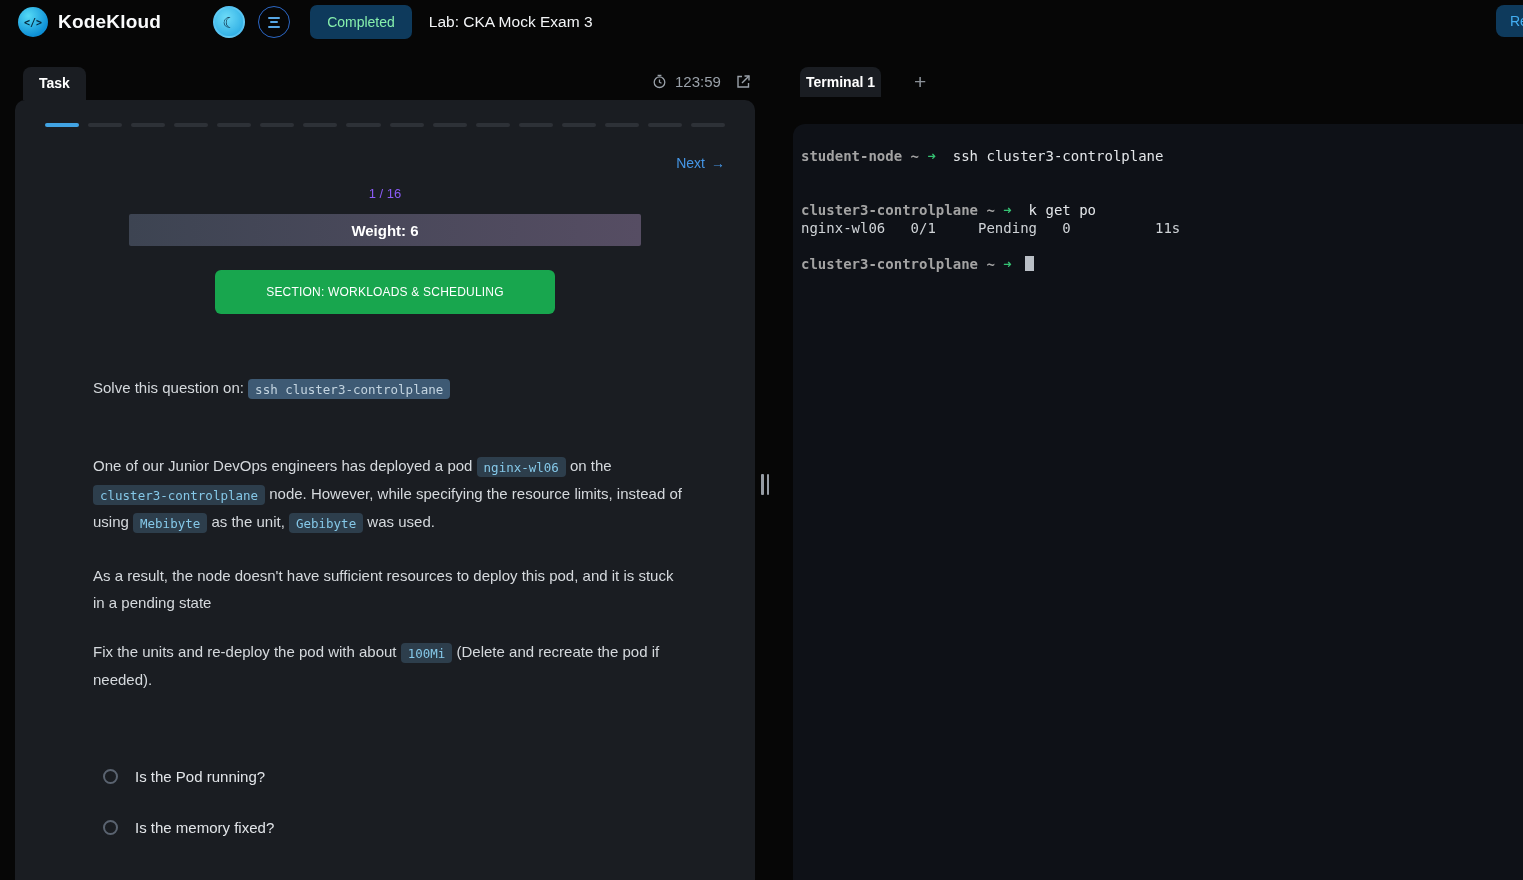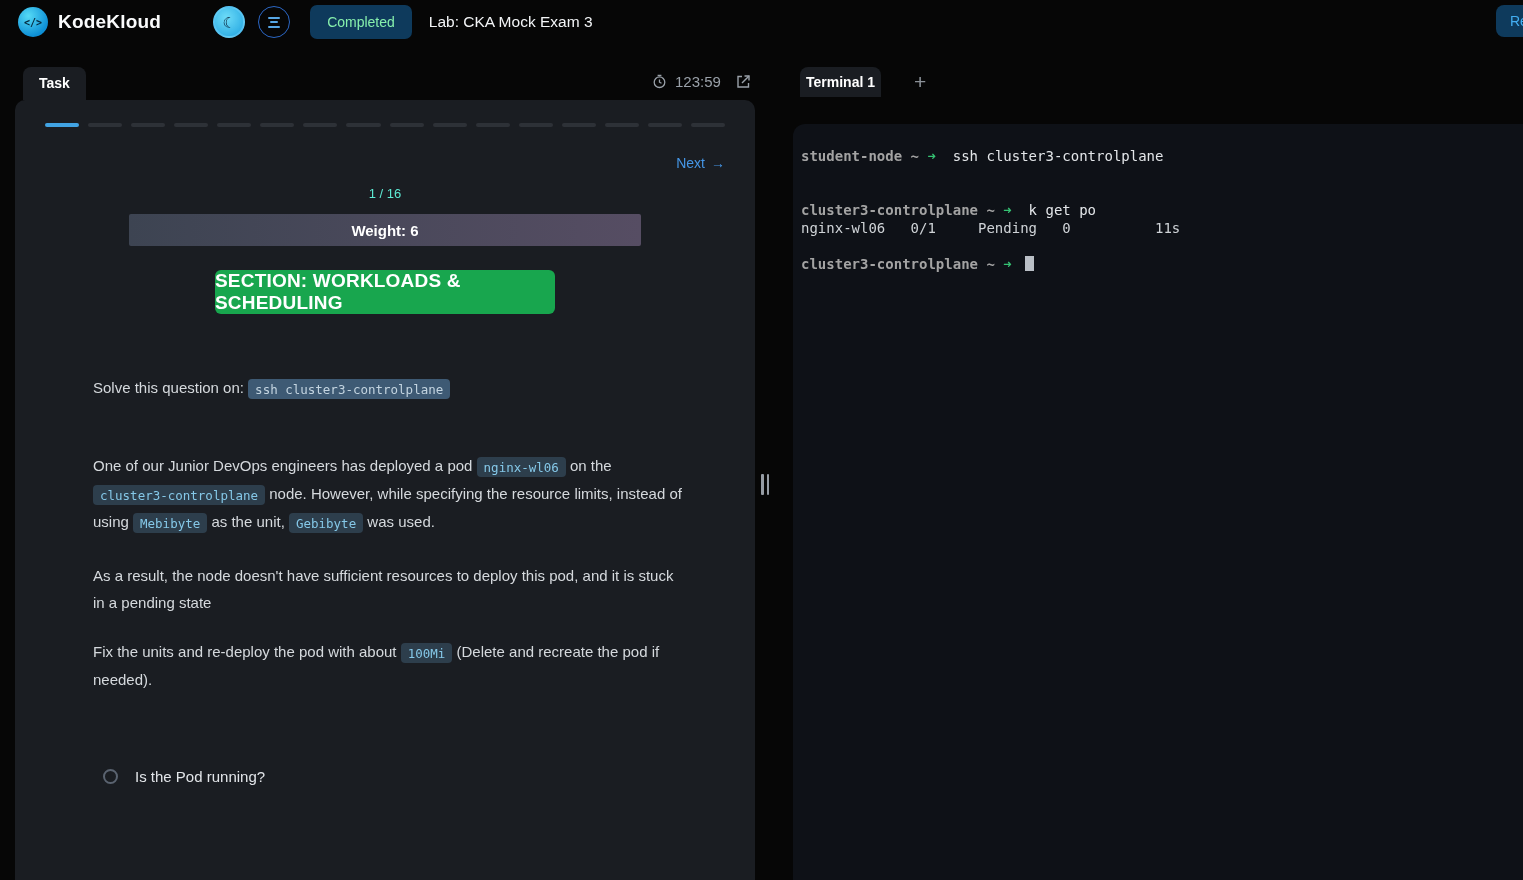--- a/index.html
+++ b/index.html
@@ -34,28 +34,28 @@
     border-radius:10px 10px 0 0;padding-top:23px;overflow:hidden}
 
   .progress{display:flex;gap:9px;margin:0 30px}
   .seg{flex:1;height:4px;border-radius:2px;background:#2d3137}
   .seg.active{background:#41a3e3}
 
   .next-row{margin:28px 30px 0 0;text-align:right;color:#4596e6;font-size:14px}
   .next-row .arr{margin-left:6px}
   .next-btn{cursor:pointer}
 
-  .step-label{text-align:center;margin-top:15px;color:#5eead4;font-size:13px}
+  .step-label{text-align:center;margin-top:15px;color:#8b5cf6;font-size:13px}
 
   .weight-banner{margin:13px auto 0;width:512px;height:32px;border-radius:2px;
     background:linear-gradient(90deg,#3d4452,#564d63);
     display:flex;align-items:center;justify-content:center;color:#fff;font-weight:bold;font-size:15px}
 
   .section-btn{margin:24px auto 0;width:340px;height:44px;background:#18a64e;border-radius:6px;
-    display:flex;align-items:center;justify-content:center;color:#fff;font-weight:bold;font-size:19px;
+    display:flex;align-items:center;justify-content:center;color:#fff;font-weight:normal;font-size:12px;
     letter-spacing:.2px;cursor:pointer}
 
   .question{margin:60px 32px 0 78px;width:592px;color:#d5d9dd;font-size:15px;line-height:27px}
   .question p{margin:0}
   .q-p1{margin-top:50px !important}
   .q-p2{margin-top:26px !important}
   .q-p3{margin-top:22px !important}
   .chip{font-family:"DejaVu Sans Mono",monospace;font-size:12.5px;background:#2d3e4c;color:#85c8e8;
     padding:2.5px 7px;border-radius:4px;white-space:nowrap}
   .chip-sel{background:#3e5a74;color:#c3d4e0}
@@ -158,20 +158,24 @@
   <div class="question">
     <p>Solve this question on: <code class="chip chip-sel">ssh cluster3-controlplane</code></p>
     <p class="q-p1">One of our Junior DevOps engineers has deployed a pod <code class="chip">nginx-wl06</code> on the <code class="chip">cluster3-controlplane</code> node. However, while specifying the resource limits, instead of using <code class="chip">Mebibyte</code> as the unit, <code class="chip">Gebibyte</code> was used.</p>
     <p class="q-p2">As a result, the node doesn't have sufficient resources to deploy this pod, and it is stuck in a pending state</p>
     <p class="q-p3">Fix the units and re-deploy the pod with about <code class="chip">100Mi</code> (Delete and recreate the pod if needed).</p>
     <div class="check-list">
         <div class="check-row">
           <span class="radio"></span>
           <span class="check-label">Is the Pod running?</span>
         </div>
+        <div class="check-row">
+          <span class="radio"></span>
+          <span class="check-label">Is the memory fixed?</span>
+        </div>
       </div>
   </div>
 </div>
 
 <div class="divider">
     <span></span>
     <span></span>
   </div>
 
 <div class="term-tab">Terminal 1</div>

